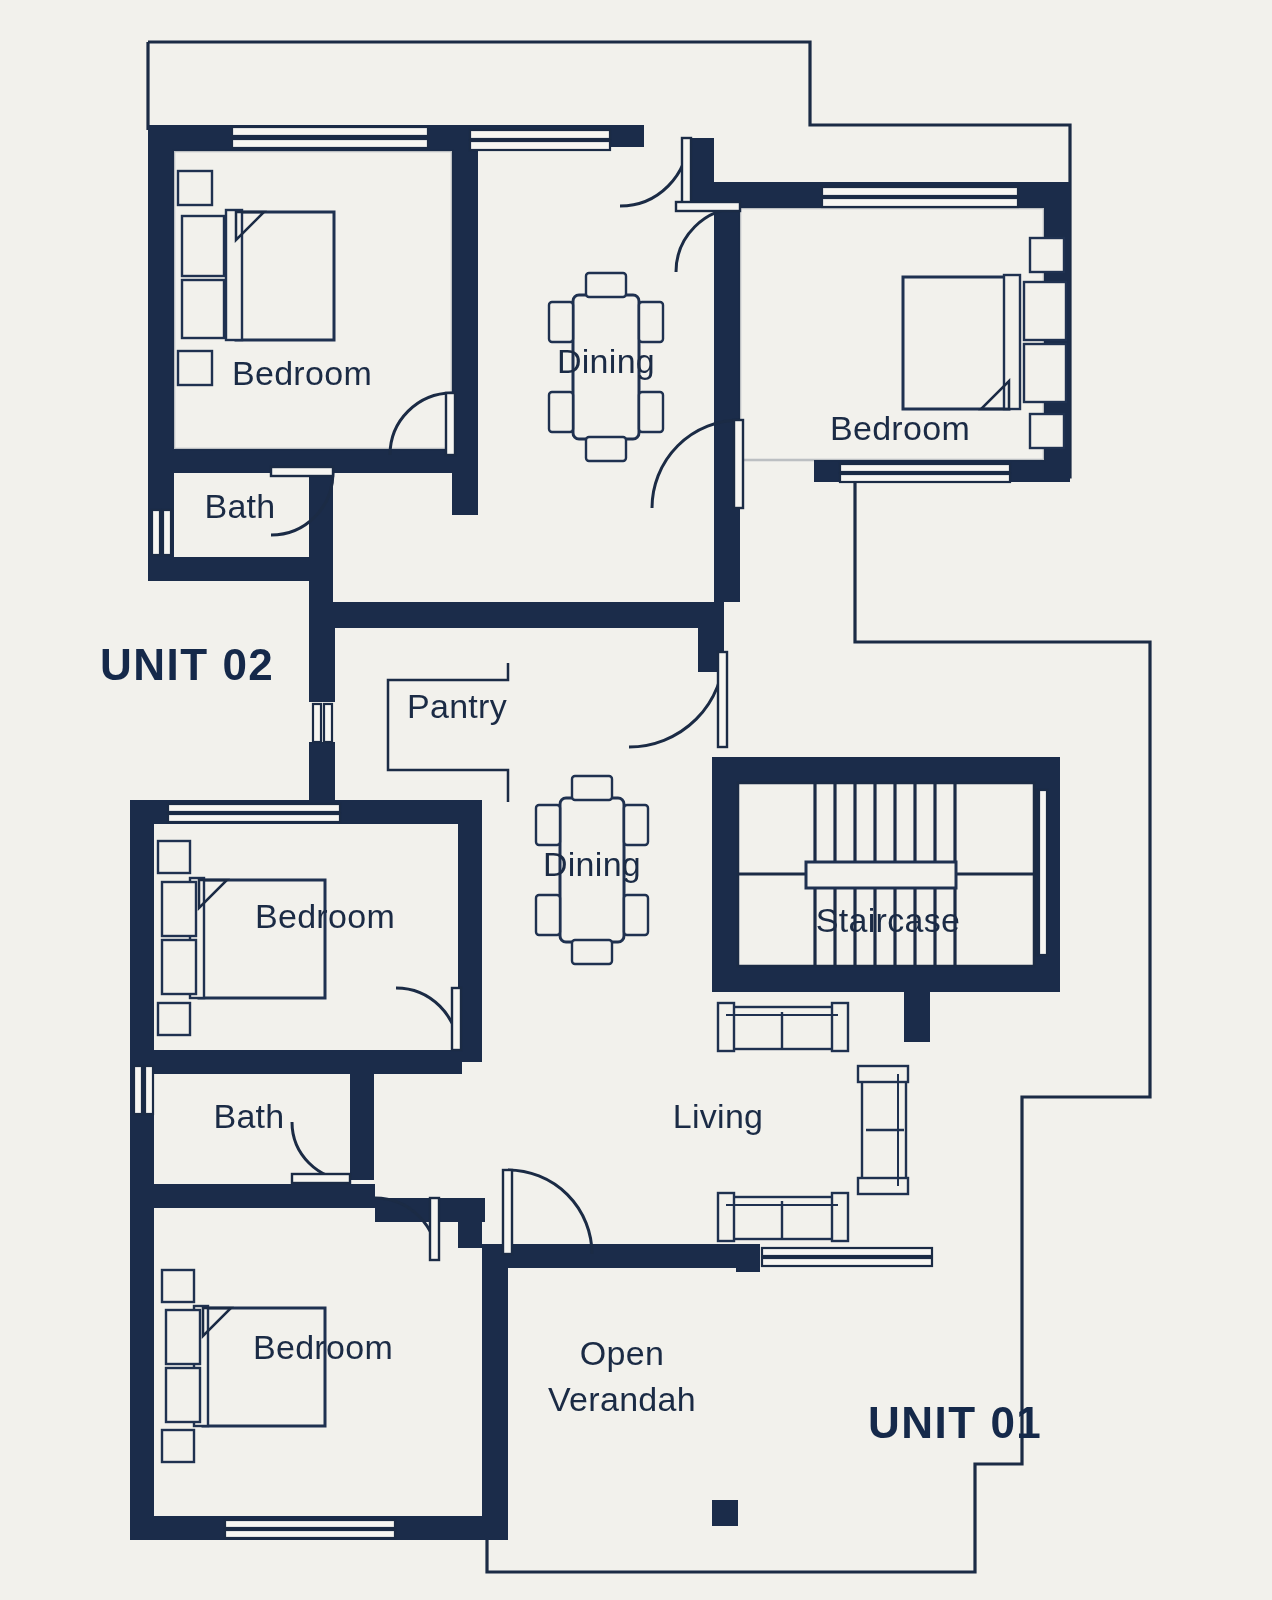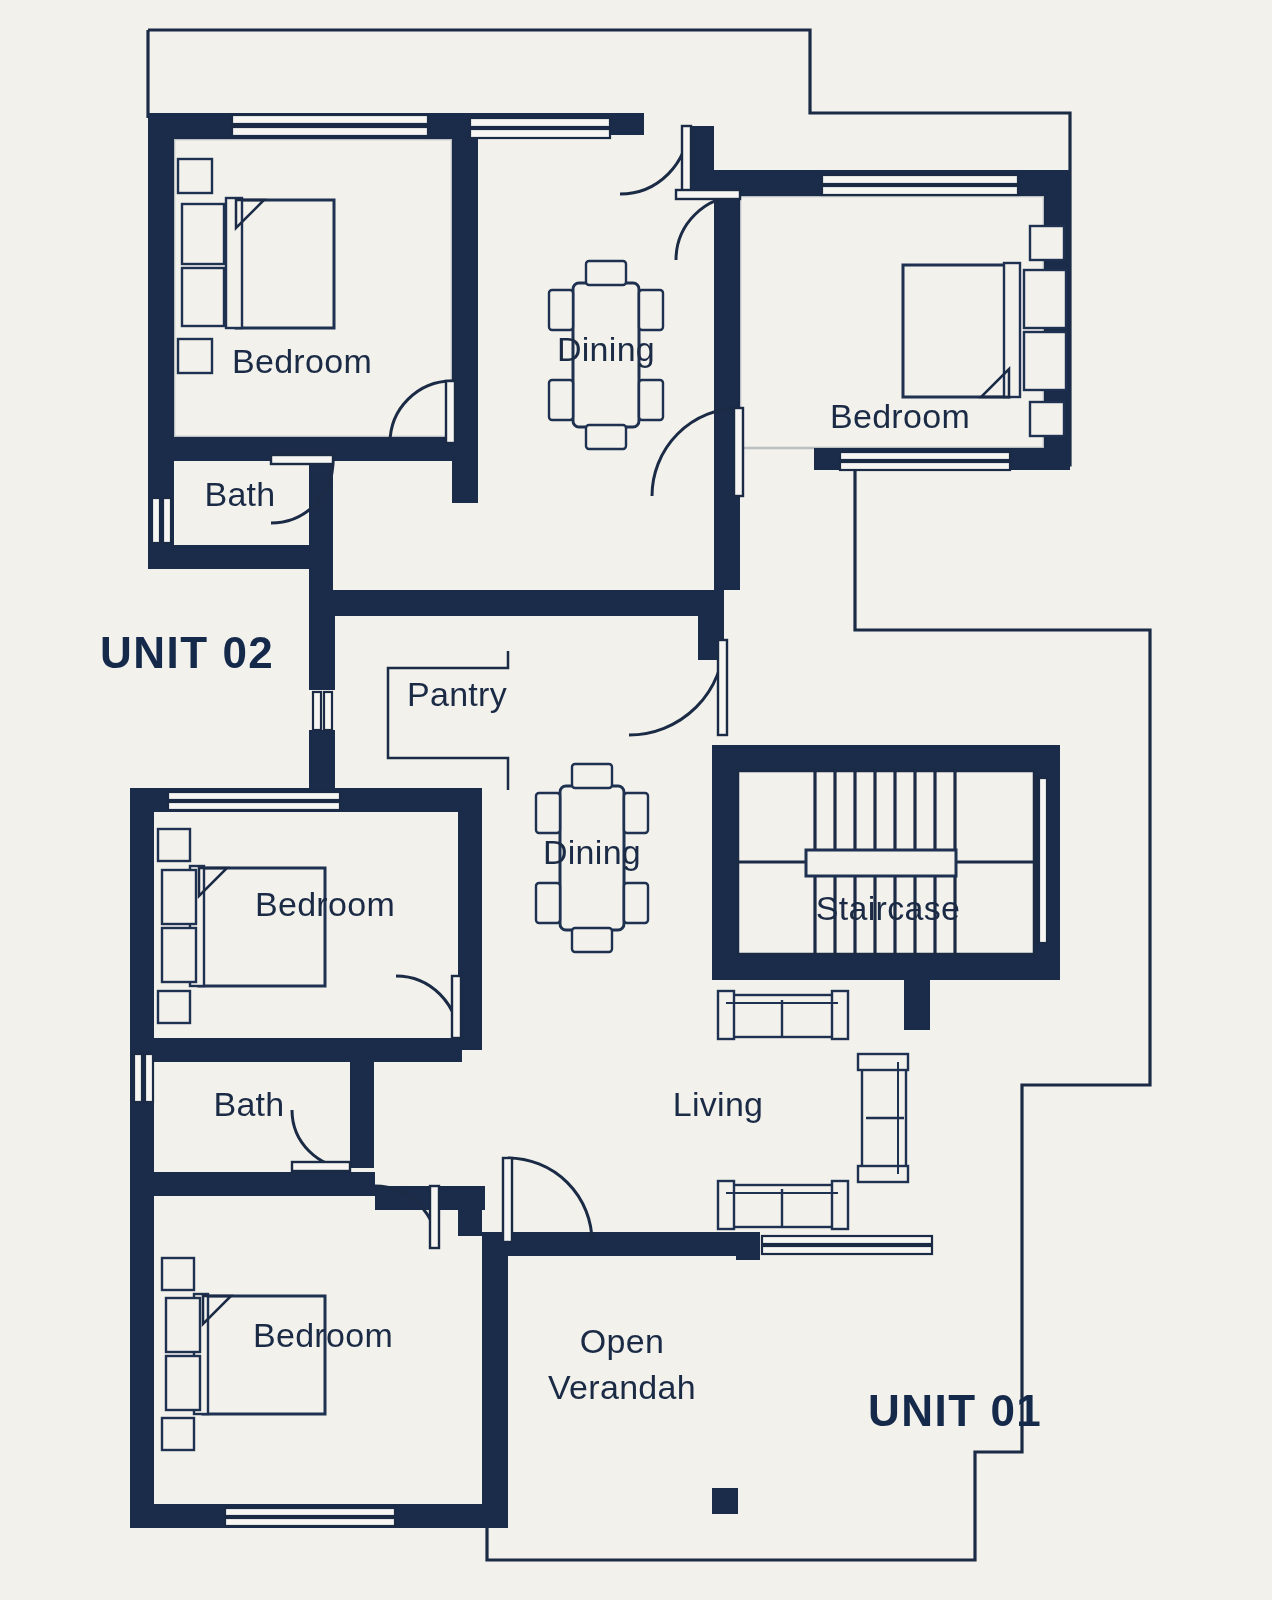--- a/index.html
+++ b/index.html
@@ -2,21 +2,21 @@
 <html><head>
 <meta charset="utf-8">
 <style>
   html,body{margin:0;padding:0;}
   body{
     width:1272px;height:1600px;
     background:#f2f1ec;
     font-family:"Liberation Sans", sans-serif;
     overflow:hidden;
   }
-  #plan-root{position:relative;width:1272px;height:1574px;}
+  #plan-root{position:relative;width:1272px;height:1574px;margin-top:12px;}
   svg#floorplan{display:block;width:1272px;height:1600px;}
 
   .room-label{
     font-family:"Liberation Sans", sans-serif;
     font-size:34px;
     fill:#1b2b45;
     text-anchor:middle;
     dominant-baseline:middle;
     letter-spacing:0.3px;
   }

